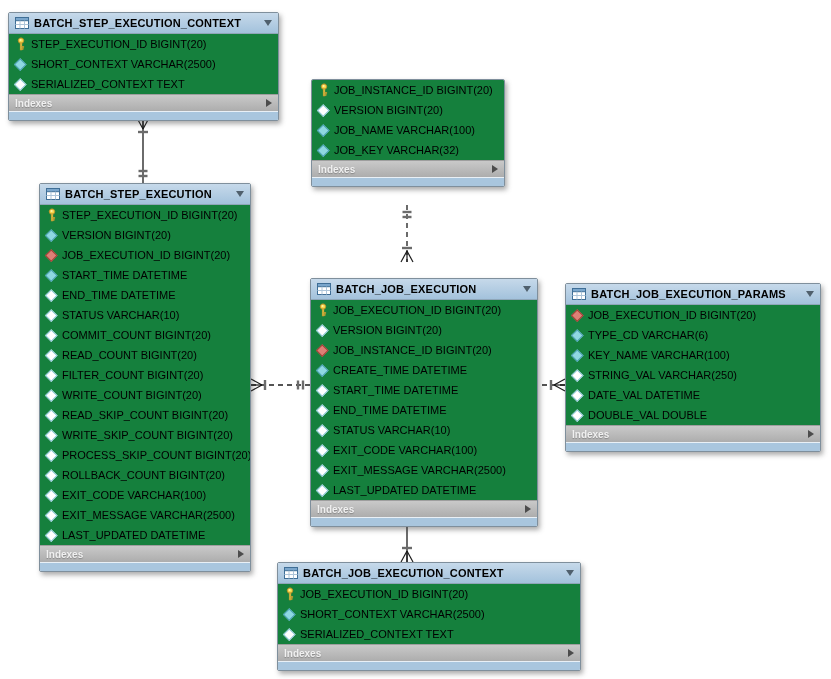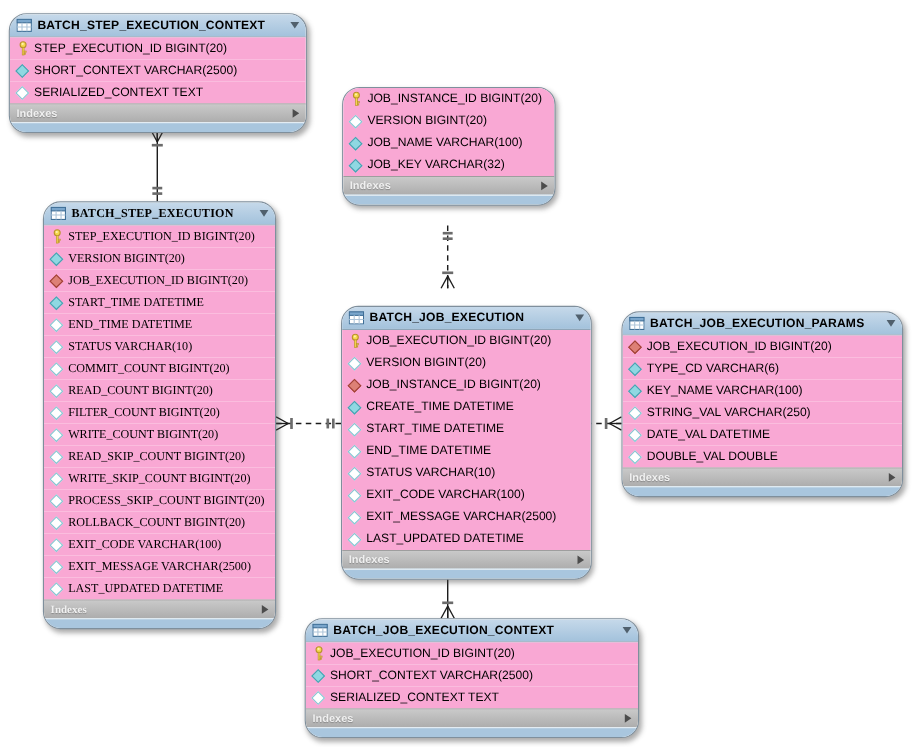--- a/index.html
+++ b/index.html
@@ -8,35 +8,35 @@
     font-family:"Liberation Sans","DejaVu Sans",sans-serif;
   }
   .connector-layer{position:absolute;left:0;top:0;z-index:1;}
   .rel-line{stroke:#1c1c1c;stroke-width:1.3;fill:none;}
   .rel-line.dashed{stroke-dasharray:5 4;}
   .rel-prong{stroke:#1c1c1c;stroke-width:1.2;fill:none;}
   .rel-tick{stroke:#6b6b6b;stroke-width:2.4;fill:none;}
 
   .table-node{
     position:absolute;z-index:2;box-sizing:border-box;
-    border:1px solid #7f8f9c;border-radius:16px;overflow:hidden;
+    border:1px solid #7f8f9c;border-radius:2px;overflow:hidden;
     background:#ffffff;box-shadow:2px 3px 5px rgba(70,70,70,0.45);
   }
   .tbl-header{
     height:21px;display:flex;align-items:center;padding:0 6px;box-sizing:border-box;
     background:linear-gradient(#c6d9ea,#a3c2dc);border-bottom:1px solid #8fa6b8;
   }
   .tbl-title{
     margin-left:5px;font-size:11px;font-weight:bold;color:#000;
     white-space:nowrap;letter-spacing:0.2px;
   }
   .hdr-arrow{margin-left:auto;width:0;height:0;
     border-left:4.5px solid transparent;border-right:4.5px solid transparent;
     border-top:6px solid #50606d;}
-  .tbl-row{height:20px;display:flex;align-items:center;padding-left:5px;background:#f9a8d4;text-align:right;}
+  .tbl-row{height:20px;display:flex;align-items:center;padding-left:5px;background:#15803d;text-align:right;}
   .row-label{font-size:11px;color:#000;white-space:nowrap;}
   .icon-box{width:13px;min-width:13px;height:14px;display:flex;align-items:center;justify-content:center;margin-right:4px;}
   .dm{width:6.5px;height:6.5px;transform:rotate(45deg);display:block;box-sizing:content-box;}
   .dm-fill{background:#8fd8e2;border:1px solid #49a0b0;}
   .dm-open{background:#ffffff;border:1px solid #86c5d2;}
   .dm-red{background:#dd8076;border:1px solid #a03f36;}
   .tbl-indexes{
     height:17px;display:flex;align-items:center;padding:0 6px;box-sizing:border-box;
     background:linear-gradient(#c9c9c9,#adadad);border-top:1px solid #9e9e9e;
     font-size:10px;font-weight:bold;color:#f0f0f0;text-shadow:0 1px 1px rgba(0,0,0,0.25);
@@ -169,21 +169,21 @@
           <span class="dm dm-fill"></span>
         </span>
         <span class="row-label">JOB_KEY VARCHAR(32)</span>
       </div>
       <div class="tbl-indexes">
         <span>Indexes</span>
         <span class="idx-arrow"></span>
       </div>
       <div class="tbl-footer"></div>
     </div>
-    <div class="table-node" style="left: 39px; top: 183px; width: 212px; font-family: Liberation Serif, serif;">
+    <div class="table-node" style="left: 39px; top: 183px; width: 212px;">
       <div class="tbl-header">
         <span style="display: flex;">
           <svg width="14" height="12" viewBox="0 0 14 12">
             <rect x="0.5" y="0.5" width="13" height="11" fill="#ffffff" stroke="#3f6e96"></rect>
             <rect x="0.5" y="0.5" width="13" height="3.2" fill="#7aa6cc" stroke="#3f6e96"></rect>
             <path d="M5 3.7 V11.5 M9.5 3.7 V11.5 M0.5 7.5 H13.5" stroke="#aec5d9" fill="none"></path>
           </svg>
         </span>
         <span class="tbl-title">BATCH_STEP_EXECUTION</span>
         <span class="hdr-arrow"></span>

